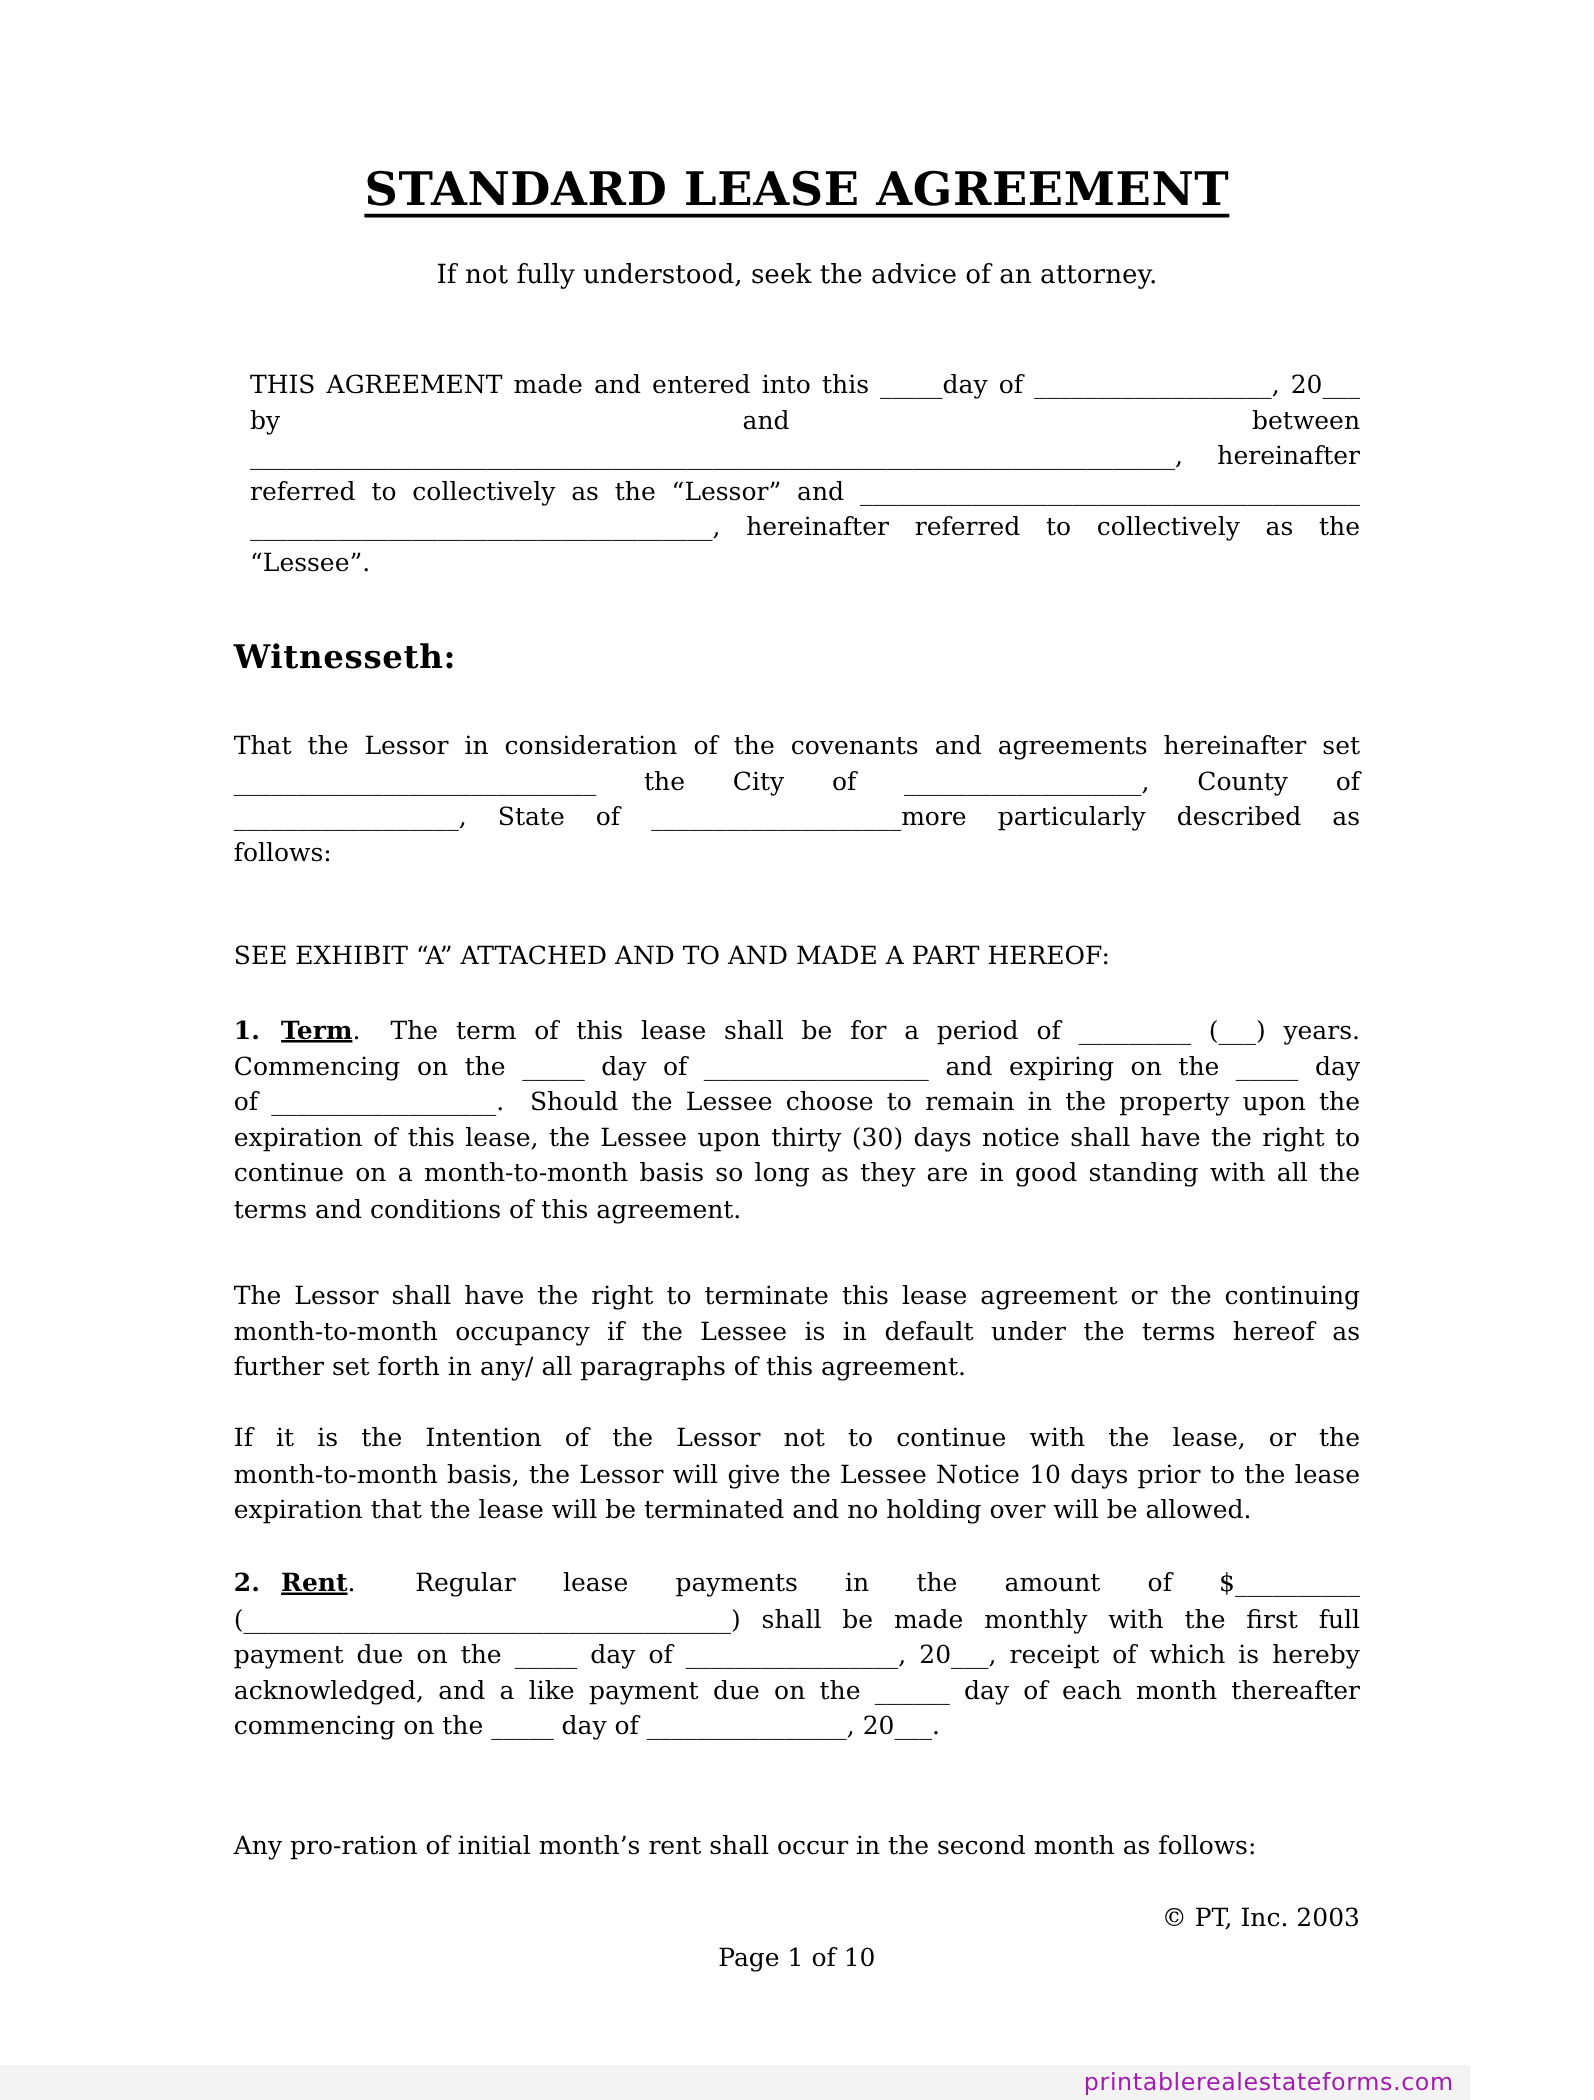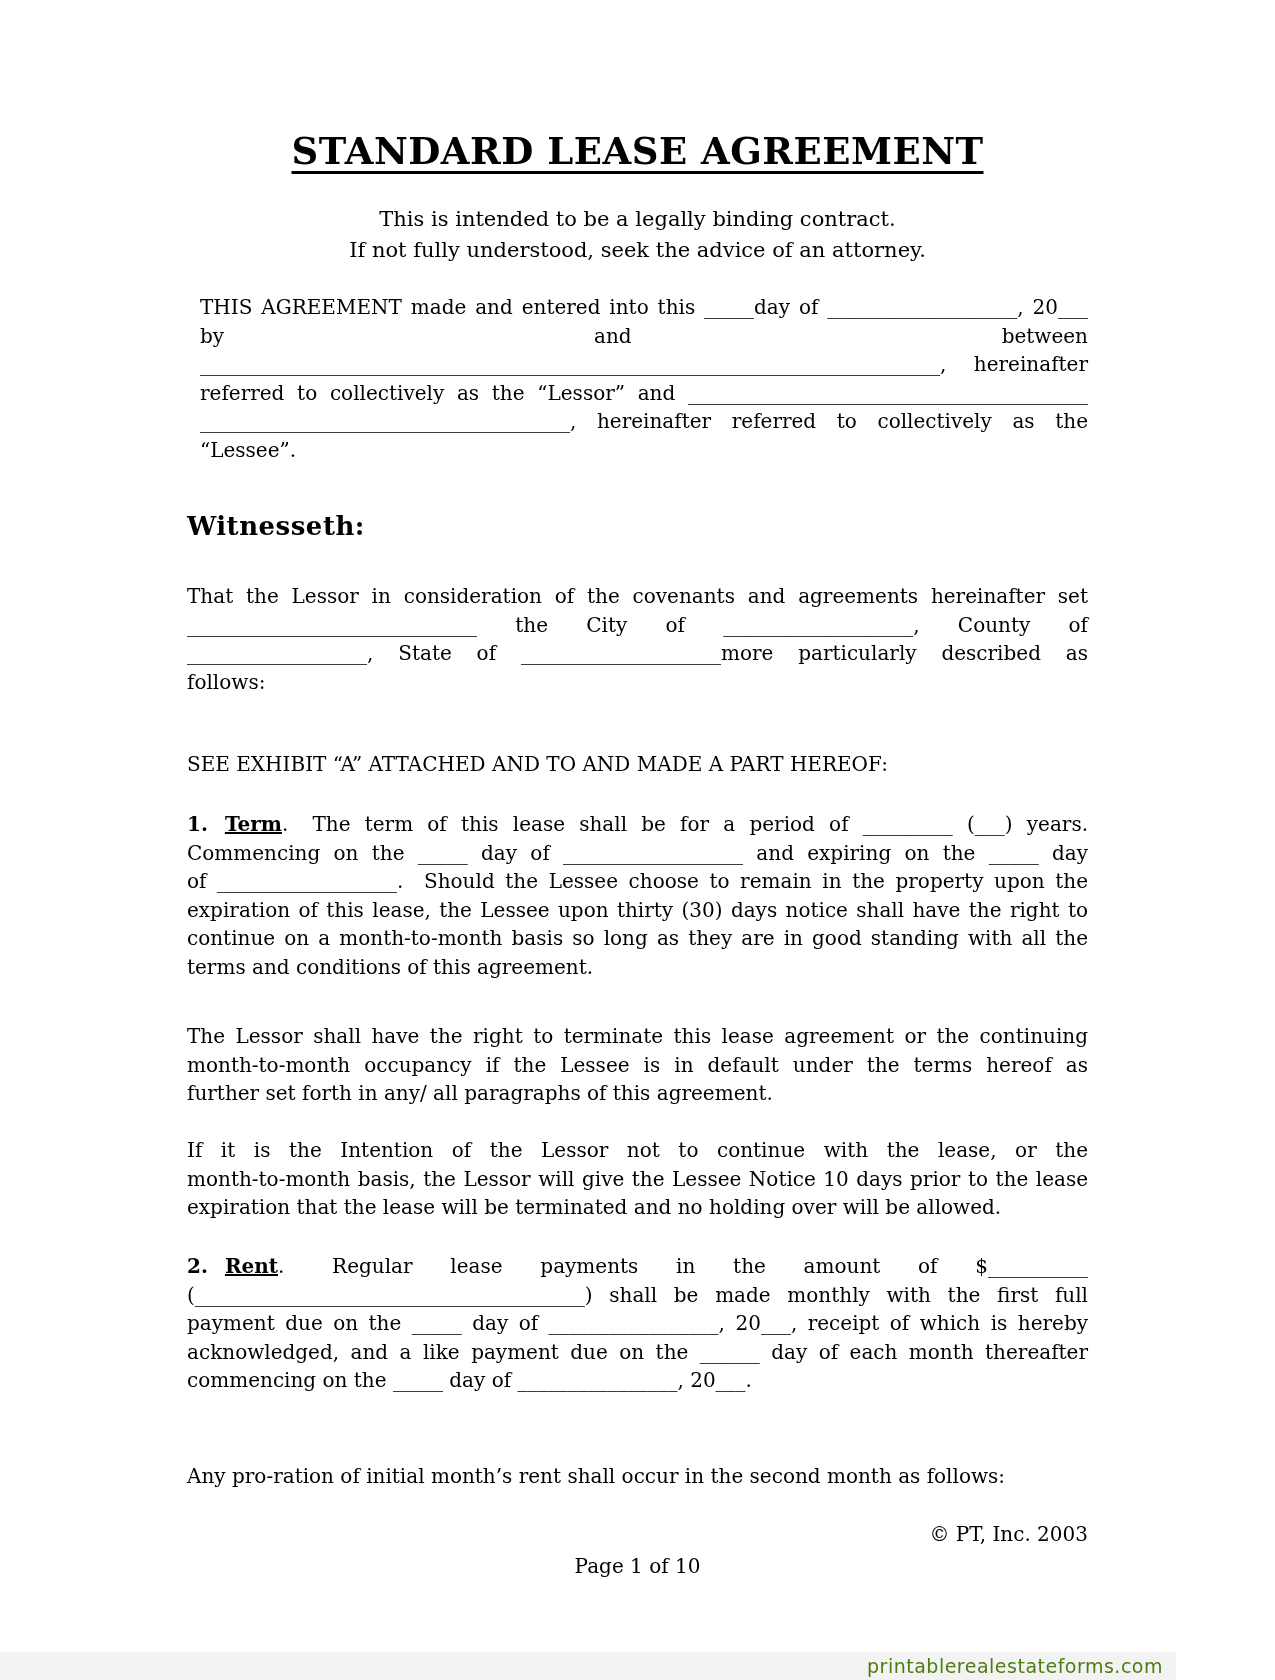--- a/index.html
+++ b/index.html
@@ -89,33 +89,32 @@
     height: 28px;
     background: #f3f3f3;
     display: flex;
     justify-content: flex-end;
     align-items: center;
     padding-right: 13px;
     box-sizing: border-box;
     font-family: "DejaVu Sans", sans-serif;
     font-size: 19px;
     letter-spacing: 0.5px;
-    color: #4d7c0f;
+    color: #a21caf;
   }
 </style>
 </head>
 <body>
 
 <div class="page">
   <div class="content">
 
     <h1 class="block doc-title">STANDARD LEASE AGREEMENT</h1>
 
     <div class="block subtitle">
-        <div class="line"><span>This is intended to be a legally binding contract.</span></div>
         <div class="line"><span>If not fully understood, seek the advice of an attorney.</span></div>
       </div>
 
     <div class="block para justify pos-intro">
         <div class="line"><span>THIS AGREEMENT made and entered into this _____day of ___________________, 20___</span></div>
         <div class="line"><span>by and between</span></div>
         <div class="line"><span>__________________________________________________________________________, hereinafter</span></div>
         <div class="line"><span>referred to collectively as the “Lessor” and ________________________________________</span></div>
         <div class="line"><span>_____________________________________, hereinafter referred to collectively as the</span></div>
         <div class="line"><span>“Lessee”.</span></div>

